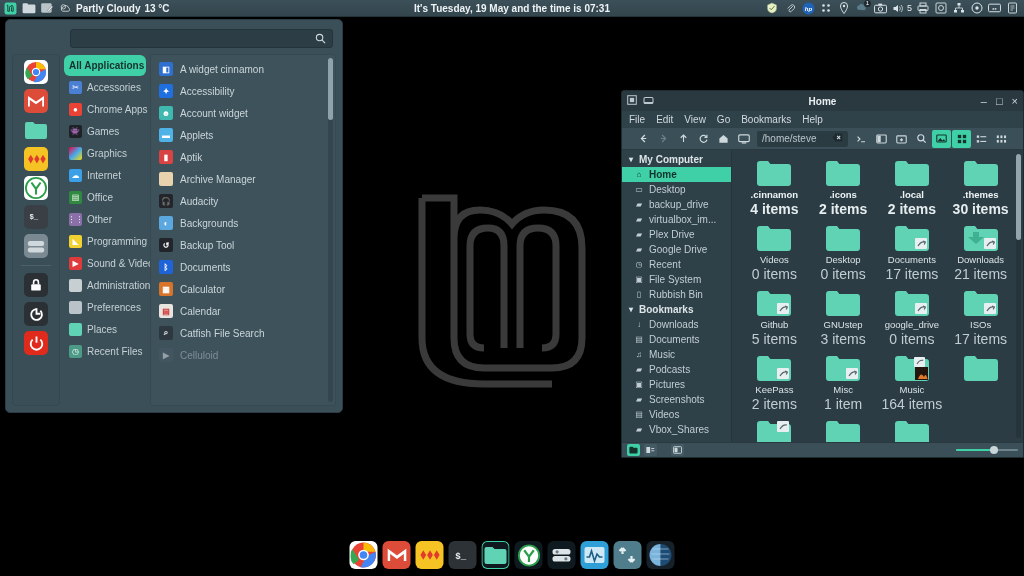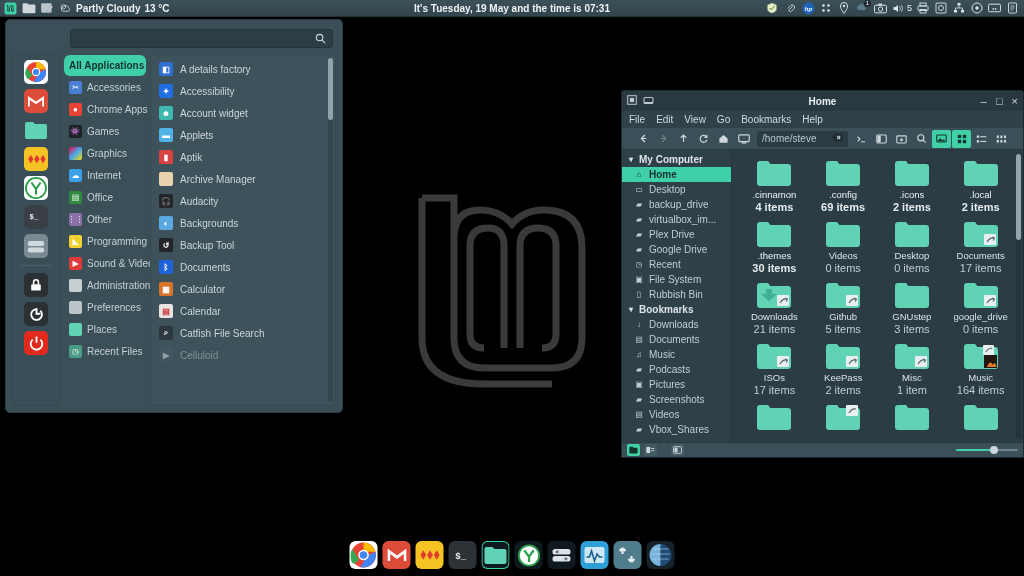--- a/index.html
+++ b/index.html
@@ -137,22 +137,22 @@
   .side-item.active{ background:#3fd0a8; color:#11322b; font-weight:bold; }
   .sico{ width:10px; height:10px; flex-shrink:0; display:flex; align-items:center;
          justify-content:center; font-size:8px; }
   #nemo-files{ flex:1; background:#2b3c44; position:relative; overflow:hidden; }
   #files-grid{ display:grid; grid-template-columns:repeat(4,1fr); padding:6px 8px 0 8px;
                row-gap:2px; }
   .file-cell{ display:flex; flex-direction:column; align-items:center; gap:1px;
               padding:3px 0 2px 0; }
   .folder-ico{ width:36px; height:29px; position:relative; }
   .file-name{ font-size:9.5px; color:#dbe3e6; white-space:nowrap; }
-  .file-name.bold{ font-weight:normal; color:#eef3f5; }
-  .file-sub{ font-size:11px; color:#c2cdd2; }
+  .file-name.bold{ font-weight:bold; color:#eef3f5; }
+  .file-sub{ font-size:14px; color:#c2cdd2; }
   .file-sub.bold{ font-weight:bold; color:#e6edef; }
   #files-scroll-track{ position:absolute; right:2px; top:4px; bottom:4px; width:5px;
                  background:#25343a; border-radius:3px;}
   #files-scroll{ position:absolute; right:2px; top:4px; width:5px; height:86px;
                  background:#93a6ad; border-radius:3px;}
   #nemo-status{ height:15px; background:#3a4f58; display:flex; align-items:center;
                 gap:4px; padding:0 5px; flex-shrink:0; position:relative;
                 border-top:1px solid #2a383f;}
   .stb{ width:13px; height:12px; border-radius:2px; background:#445b65;
         display:flex; align-items:center; justify-content:center; }
@@ -456,21 +456,21 @@
       <div class="cat-item">
         <span class="cat-ico" style="background:#4c9b86">◷</span>
         <span>Recent Files</span>
       </div>
     </div>
 
     <div id="app-col">
       <div id="app-list">
         <div class="app-item">
           <span class="app-ico" style="background:#2f6fd0">◧</span>
-          <span>A details factory</span>
+          <span>A widget cinnamon</span>
         </div>
         <div class="app-item">
           <span class="app-ico" style="background:#1f6fe0">✦</span>
           <span>Accessibility</span>
         </div>
         <div class="app-item">
           <span class="app-ico" style="background:#3fb8b0">☻</span>
           <span>Account widget</span>
         </div>
         <div class="app-item">
@@ -747,27 +747,20 @@
 
     <div id="nemo-files">
       <div id="files-grid">
 
         <div class="file-cell">
           <span class="folder-ico"><svg width="36" height="29" viewBox="0 0 36 29">
                 <path d="M1 5 a3 3 0 0 1 3-3 h8 l2.4 3 H32 a3 3 0 0 1 3 3 v16 a3 3 0 0 1-3 3 H4 a3 3 0 0 1-3-3 z" fill="#5fd3b4"></path>
               </svg></span>
           <span class="file-name bold">.cinnamon</span>
           <span class="file-sub bold">4 items</span>
-        </div>
-        <div class="file-cell">
-          <span class="folder-ico"><svg width="36" height="29" viewBox="0 0 36 29">
-                <path d="M1 5 a3 3 0 0 1 3-3 h8 l2.4 3 H32 a3 3 0 0 1 3 3 v16 a3 3 0 0 1-3 3 H4 a3 3 0 0 1-3-3 z" fill="#5fd3b4"></path>
-              </svg></span>
-          <span class="file-name bold">.config</span>
-          <span class="file-sub bold">69 items</span>
         </div>
         <div class="file-cell">
           <span class="folder-ico"><svg width="36" height="29" viewBox="0 0 36 29">
                 <path d="M1 5 a3 3 0 0 1 3-3 h8 l2.4 3 H32 a3 3 0 0 1 3 3 v16 a3 3 0 0 1-3 3 H4 a3 3 0 0 1-3-3 z" fill="#5fd3b4"></path>
               </svg></span>
           <span class="file-name bold">.icons</span>
           <span class="file-sub bold">2 items</span>
         </div>
         <div class="file-cell">
           <span class="folder-ico"><svg width="36" height="29" viewBox="0 0 36 29">

